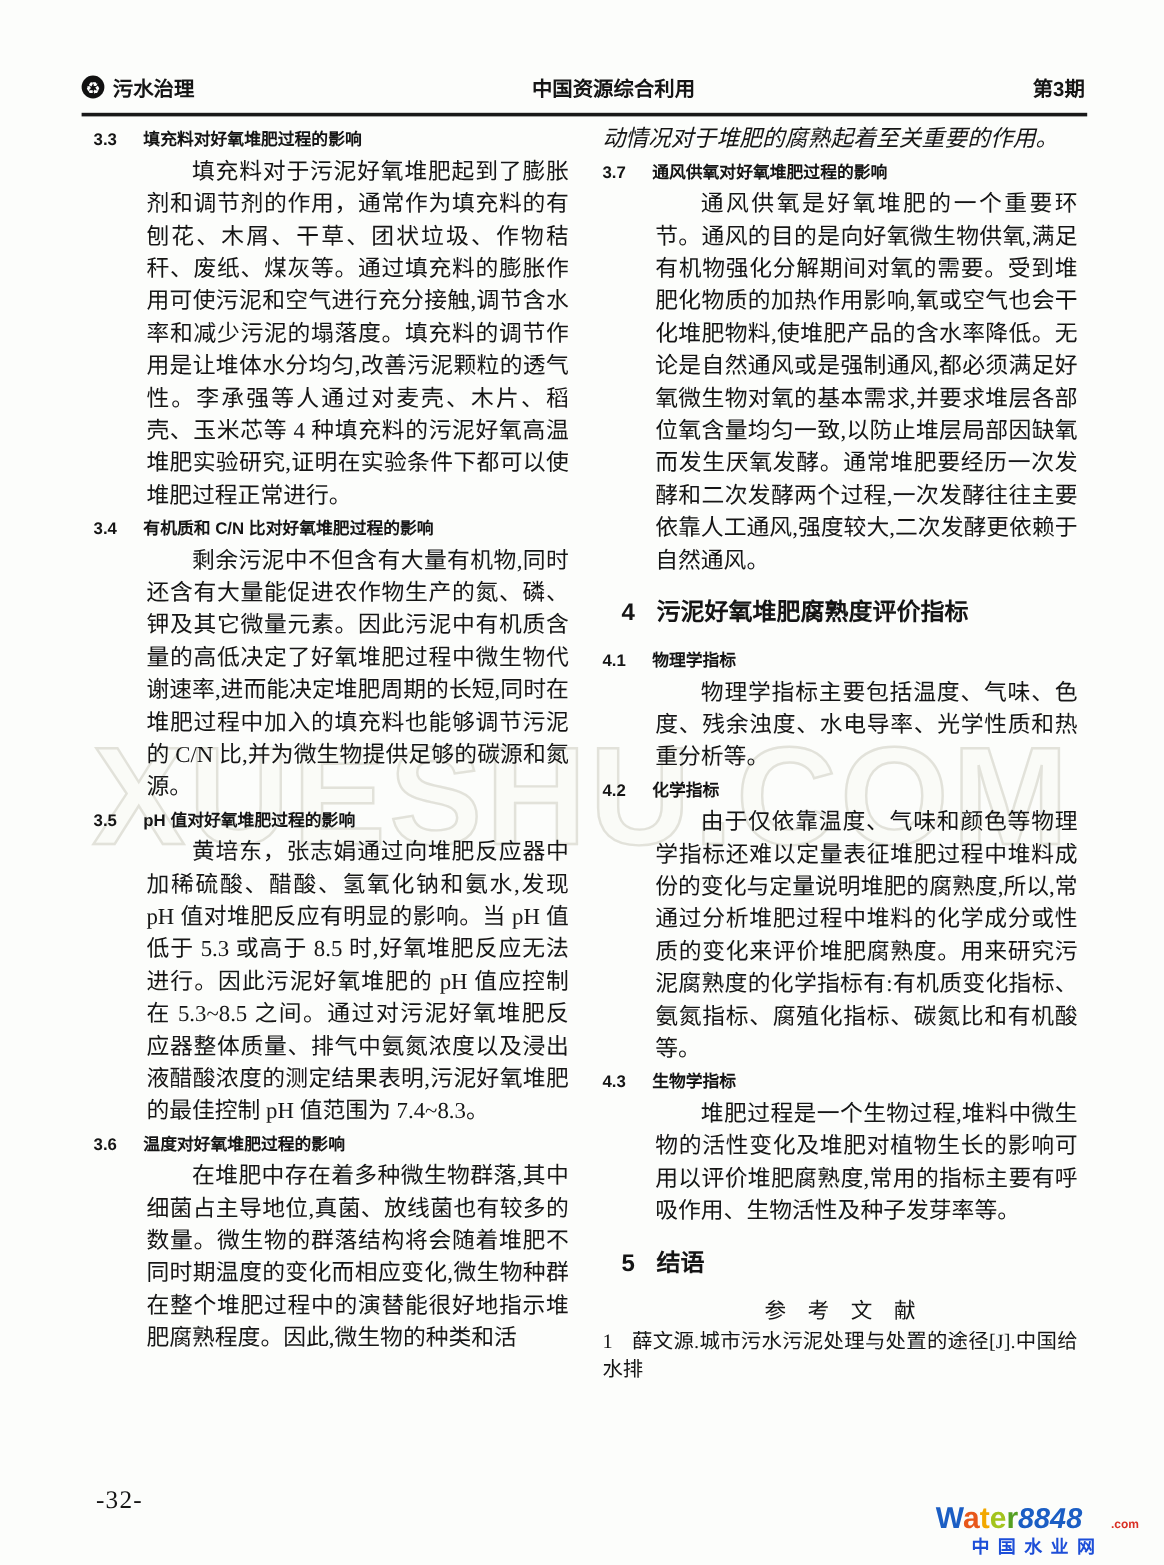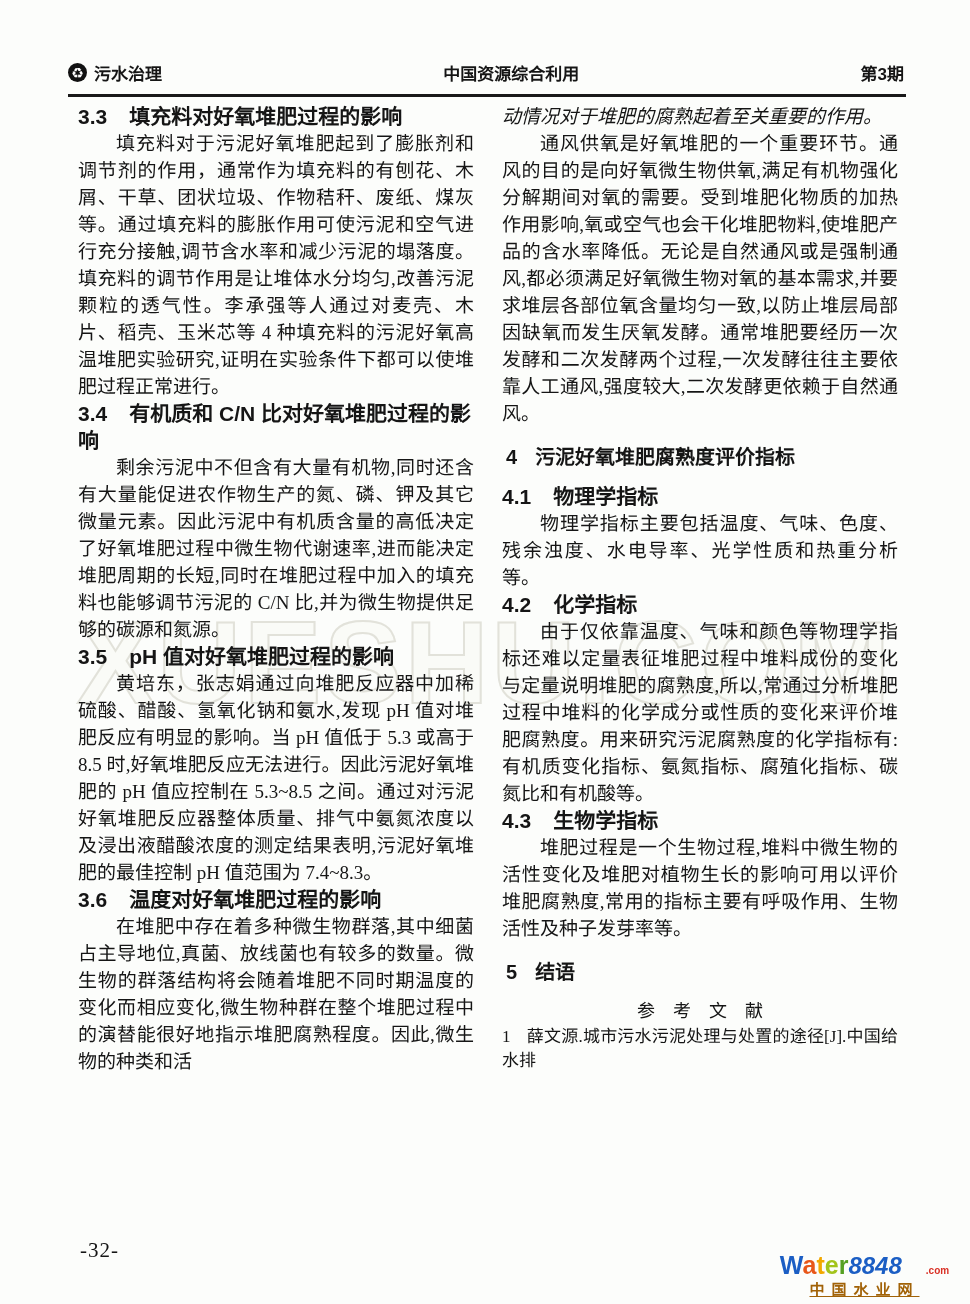--- a/index.html
+++ b/index.html
@@ -46,32 +46,32 @@
   .columns{
     position:absolute;top:103px;left:78px;right:72px;
     display:flex;gap:28px;z-index:1;
   }
   .col{
     flex:1;min-width:0;
     font-size:19px;line-height:27px;
     text-align:justify;text-justify:inter-ideograph;
   }
   .col p{margin:0;}
-  p.p{text-indent:2em;}
+  p.p{text-indent:2em;margin-left:44px;}
   p.p-cont{text-indent:0;font-style:italic;}
   .sub-heading{
     font-family:"Liberation Sans","DejaVu Sans",sans-serif;
-    font-weight:700;font-size:21px;line-height:27px;
+    font-weight:700;font-size:14px;line-height:27px;
     text-align:left;
   }
   .sub-heading .h-num{margin-right:22px;}
   .sec-heading{
     font-family:"Liberation Sans","DejaVu Sans",sans-serif;
     font-weight:700;font-size:20px;line-height:26px;
-    margin:17px 4px 13px;text-align:left;
+    margin:17px 16px 13px;text-align:left;
   }
   .sec-heading .h-num{margin-right:18px;}
   .ref-head{
     font-family:"Liberation Sans","DejaVu Sans",sans-serif;
     font-weight:400;font-size:18px;
     text-align:center;margin:18px 0 14px;text-indent:0;
   }
   .ref{
     font-size:17px;line-height:24px;text-indent:0;
   }
@@ -115,33 +115,34 @@
       <p class="p">填充料对于污泥好氧堆肥起到了膨胀剂和调节剂的作用，通常作为填充料的有刨花、木屑、干草、团状垃圾、作物秸秆、废纸、煤灰等。通过填充料的膨胀作用可使污泥和空气进行充分接触,调节含水率和减少污泥的塌落度。填充料的调节作用是让堆体水分均匀,改善污泥颗粒的透气性。李承强等人通过对麦壳、木片、稻壳、玉米芯等 4 种填充料的污泥好氧高温堆肥实验研究,证明在实验条件下都可以使堆肥过程正常进行。</p>
       <div class="sub-heading"><span class="h-num">3.4</span><span>有机质和 C/N 比对好氧堆肥过程的影响</span></div>
       <p class="p">剩余污泥中不但含有大量有机物,同时还含有大量能促进农作物生产的氮、磷、钾及其它微量元素。因此污泥中有机质含量的高低决定了好氧堆肥过程中微生物代谢速率,进而能决定堆肥周期的长短,同时在堆肥过程中加入的填充料也能够调节污泥的 C/N 比,并为微生物提供足够的碳源和氮源。</p>
       <div class="sub-heading"><span class="h-num">3.5</span><span>pH 值对好氧堆肥过程的影响</span></div>
       <p class="p">黄培东，张志娟通过向堆肥反应器中加稀硫酸、醋酸、氢氧化钠和氨水,发现 pH 值对堆肥反应有明显的影响。当 pH 值低于 5.3 或高于 8.5 时,好氧堆肥反应无法进行。因此污泥好氧堆肥的 pH 值应控制在 5.3~8.5 之间。通过对污泥好氧堆肥反应器整体质量、排气中氨氮浓度以及浸出液醋酸浓度的测定结果表明,污泥好氧堆肥的最佳控制 pH 值范围为 7.4~8.3。</p>
       <div class="sub-heading"><span class="h-num">3.6</span><span>温度对好氧堆肥过程的影响</span></div>
       <p class="p">在堆肥中存在着多种微生物群落,其中细菌占主导地位,真菌、放线菌也有较多的数量。微生物的群落结构将会随着堆肥不同时期温度的变化而相应变化,微生物种群在整个堆肥过程中的演替能很好地指示堆肥腐熟程度。因此,微生物的种类和活</p>
     </div>
   <div class="col">
       <p class="p-cont">动情况对于堆肥的腐熟起着至关重要的作用。</p>
+      <div class="sub-heading"><span class="h-num">3.7</span><span>通风供氧对好氧堆肥过程的影响</span></div>
       <p class="p">通风供氧是好氧堆肥的一个重要环节。通风的目的是向好氧微生物供氧,满足有机物强化分解期间对氧的需要。受到堆肥化物质的加热作用影响,氧或空气也会干化堆肥物料,使堆肥产品的含水率降低。无论是自然通风或是强制通风,都必须满足好氧微生物对氧的基本需求,并要求堆层各部位氧含量均匀一致,以防止堆层局部因缺氧而发生厌氧发酵。通常堆肥要经历一次发酵和二次发酵两个过程,一次发酵往往主要依靠人工通风,强度较大,二次发酵更依赖于自然通风。</p>
       <div class="sec-heading"><span class="h-num">4</span><span>污泥好氧堆肥腐熟度评价指标</span></div>
       <div class="sub-heading"><span class="h-num">4.1</span><span>物理学指标</span></div>
       <p class="p">物理学指标主要包括温度、气味、色度、残余浊度、水电导率、光学性质和热重分析等。</p>
       <div class="sub-heading"><span class="h-num">4.2</span><span>化学指标</span></div>
       <p class="p">由于仅依靠温度、气味和颜色等物理学指标还难以定量表征堆肥过程中堆料成份的变化与定量说明堆肥的腐熟度,所以,常通过分析堆肥过程中堆料的化学成分或性质的变化来评价堆肥腐熟度。用来研究污泥腐熟度的化学指标有:有机质变化指标、氨氮指标、腐殖化指标、碳氮比和有机酸等。</p>
       <div class="sub-heading"><span class="h-num">4.3</span><span>生物学指标</span></div>
       <p class="p">堆肥过程是一个生物过程,堆料中微生物的活性变化及堆肥对植物生长的影响可用以评价堆肥腐熟度,常用的指标主要有呼吸作用、生物活性及种子发芽率等。</p>
       <div class="sec-heading"><span class="h-num">5</span><span>结语</span></div>
       <p class="ref-head">参　考　文　献</p>
       <p class="ref"><span class="ref-num">1</span><span>薛文源.城市污水污泥处理与处置的途径[J].中国给水排</span></p>
     </div>
 </div>
 
 <div class="page-number">-32-</div>
 <div class="site-logo">
   <div class="logo-top">
     <span class="logo-word"><span style="color: rgb(27, 94, 196);">W</span><span style="color: rgb(232, 87, 26);">a</span><span style="color: rgb(242, 168, 0);">t</span><span style="color: rgb(163, 196, 28);">e</span><span style="color: rgb(85, 160, 34);">r</span></span><span class="logo-num" style="color: rgb(27, 94, 196);">8848</span><span class="logo-dom" style="color: rgb(217, 48, 37);">.com</span>
   </div>
-  <div class="logo-sub" style="color: #a16207; text-decoration: underline;">中国水业网</div>
+  <div class="logo-sub" style="color: #1d4ed8;">中国水业网</div>
 </div>
 
 </body></html>

